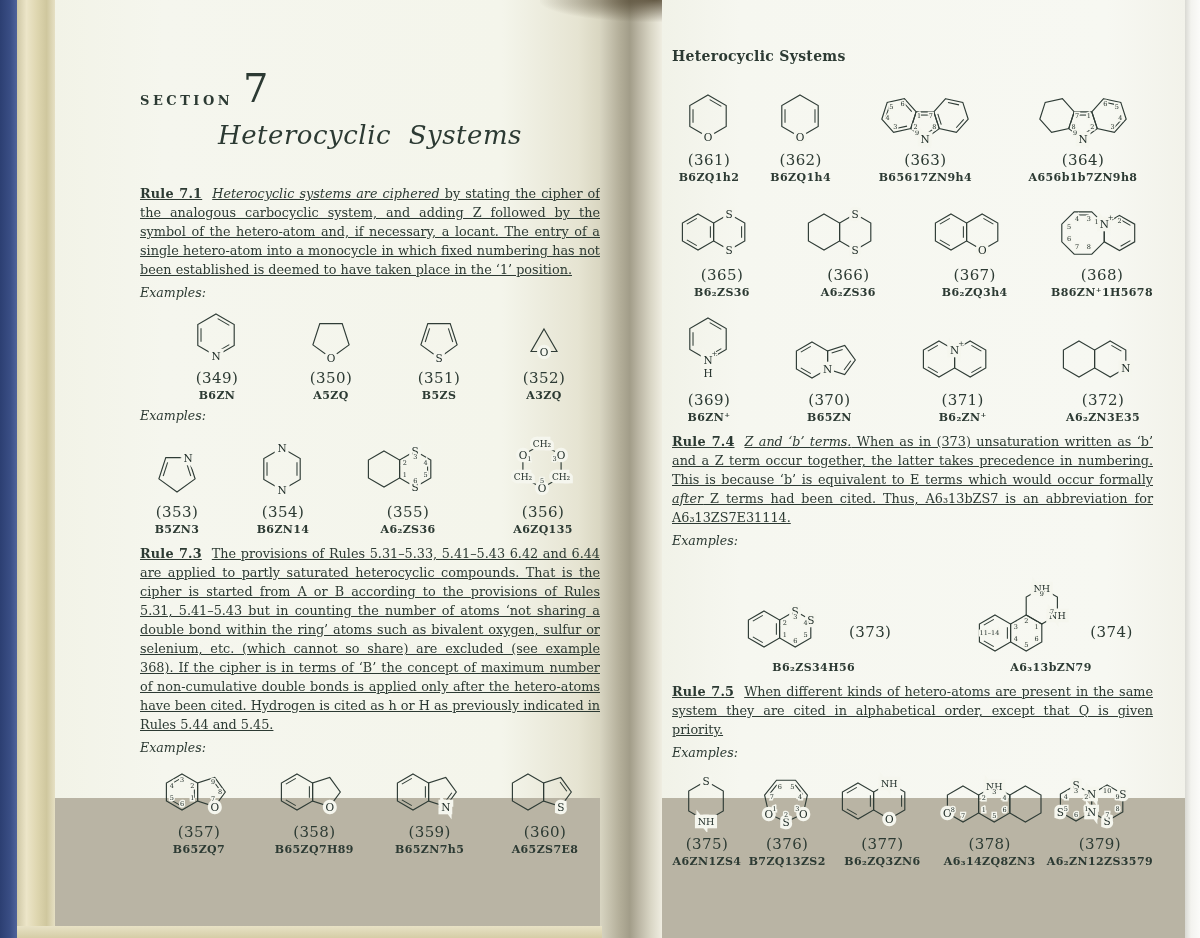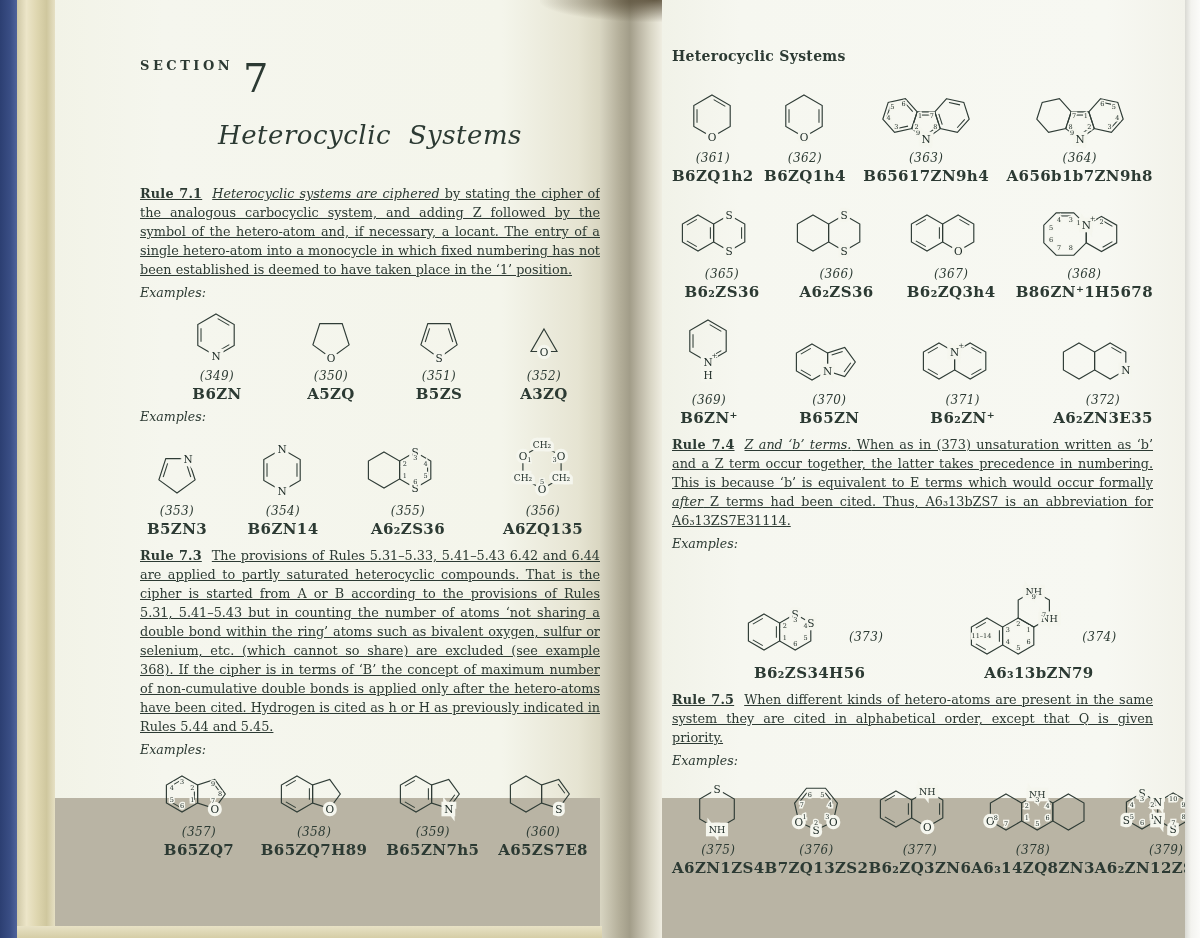--- a/index.html
+++ b/index.html
@@ -19,36 +19,36 @@
   .gutter-top-shadow{position:absolute;left:540px;top:0;width:230px;height:22px;
          background:radial-gradient(ellipse at 50% 0%,rgba(70,58,36,.8),rgba(70,58,36,0) 72%);}
   .page-r{left:662px;width:523px;
          background:linear-gradient(to right,#f1f2e8,#f6f7f0 15%,#f7f8f2 85%,#f2f2ea);}
   .edge-right{position:absolute;left:1185px;top:0;width:15px;height:938px;
          background:linear-gradient(to right,#d9d9d3,#f3f3ef 40%,#fbfbf9);}
 
   .content-l{position:absolute;left:85px;top:58px;width:460px;}
   .content-r{position:absolute;left:10px;top:48px;width:481px;}
 
-  .section-line{display:flex;align-items:flex-start;gap:10px;height:50px;}
+  .section-line{display:flex;align-items:flex-end;gap:10px;height:50px;}
   .sec-word{font-size:13px;font-weight:bold;letter-spacing:3.5px;}
   .sec-num{font-size:40px;line-height:40px;}
   .title{font-style:italic;font-weight:normal;font-size:26px;text-align:center;
          word-spacing:9px;letter-spacing:.5px;margin:12px 0 0 0;}
   .rh{font-size:14px;font-weight:bold;margin:0;letter-spacing:.3px;}
 
   .rule{font-size:12.8px;line-height:19px;text-align:justify;margin:8px 0 0 0;text-decoration:underline;}
   .rule.first{margin-top:34px;}
   .rule b{padding-right:10px;letter-spacing:.2px;}
   .examples{font-style:italic;font-size:12.6px;margin:4px 0 0 0;line-height:20px;}
 
   .struct-row{display:flex;align-items:flex-end;justify-content:space-between;}
   .scell{display:flex;flex-direction:column;align-items:center;}
-  .snum{font-size:12px;margin-top:3px;letter-spacing:.4px;white-space:nowrap;font-style:italic;}
-  .scipher{font-size:15px;font-weight:bold;margin-top:2px;letter-spacing:.4px;white-space:nowrap;}
+  .snum{font-size:15px;margin-top:3px;letter-spacing:.4px;white-space:nowrap;}
+  .scipher{font-size:11px;font-weight:bold;margin-top:2px;letter-spacing:.4px;white-space:nowrap;}
   .stop{display:flex;align-items:flex-end;gap:9px;}
   .snum.side{margin-bottom:18px;}
 </style>
 </head>
 <body>
 
 <div class="spine"></div>
 <div class="edge-left"></div>
 
 <div class="page page-l">

